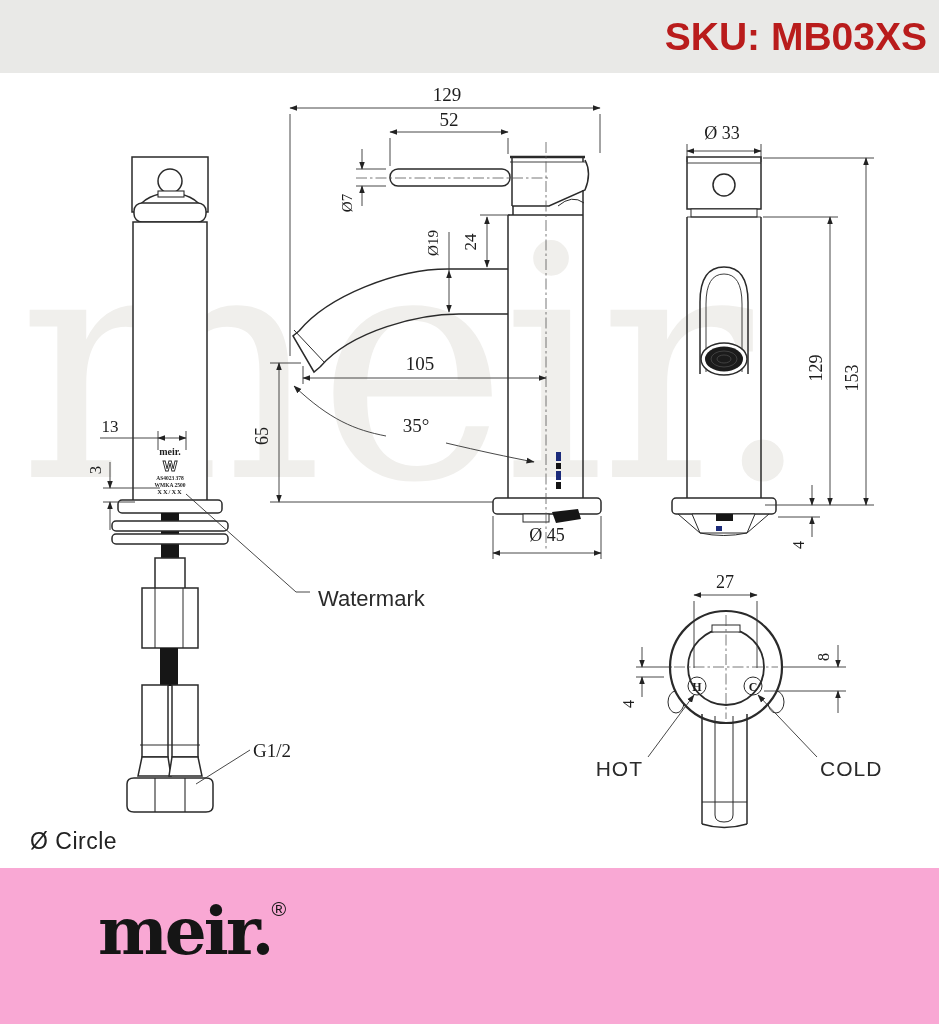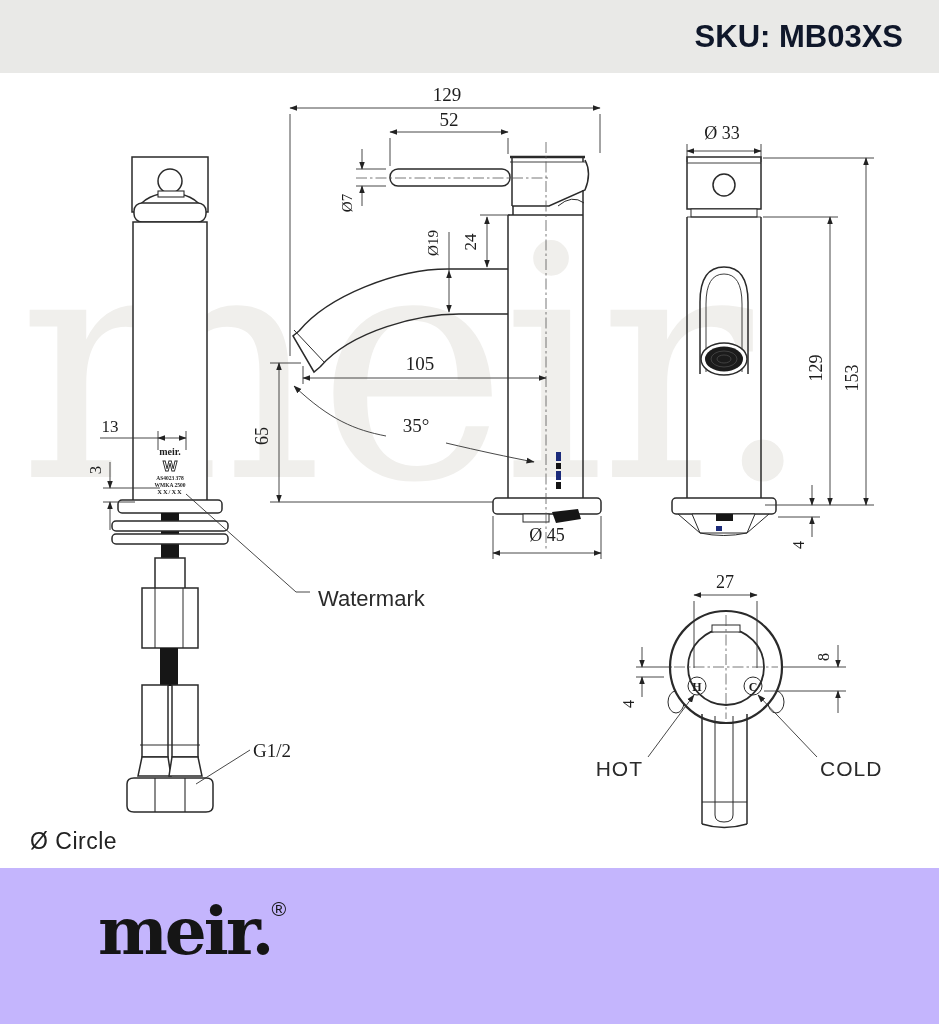--- a/index.html
+++ b/index.html
@@ -4,21 +4,21 @@
 <style>
   html,body{margin:0;padding:0;background:#fff;}
   .page{position:relative;width:939px;height:1024px;background:#fff;overflow:hidden;
         font-family:"Liberation Sans",sans-serif;}
   .wm-bg{position:absolute;left:18px;top:205px;z-index:0;
          font-family:"DejaVu Serif",serif;font-size:322px;line-height:1;
          letter-spacing:-6px;user-select:none;white-space:nowrap;}
   svg.drawing{position:absolute;left:0;top:0;z-index:1;}
   .band{position:absolute;left:0;width:939px;z-index:2;}
   .band.header{top:0;height:73px;}
-  .sku{position:absolute;right:36px;top:0;line-height:73px;font-size:31px;font-weight:bold;color:#0f172a;}
+  .sku{position:absolute;right:12px;top:0;line-height:73px;font-size:39px;font-weight:bold;color:#b91c1c;}
   .band.footer{top:868px;height:156px;}
   .f-logo{position:absolute;left:98px;top:30px;font-family:"DejaVu Serif",serif;
           font-size:66px;font-weight:bold;letter-spacing:-3px;color:#151515;line-height:1;}
   .f-logo sup{font-size:20px;vertical-align:38px;letter-spacing:0;font-family:"Liberation Sans",sans-serif;font-weight:normal;}
   .f-text{position:absolute;left:345px;top:42px;font-size:16.5px;color:#3d3d3d;line-height:1.55;}
   .legend{position:absolute;left:30px;top:828px;z-index:2;font-size:23px;color:#222;letter-spacing:0.5px;}
   
   .dim{font-family:"Liberation Serif",serif;fill:#1d1d1d;}
   .lbl{font-family:"Liberation Sans",sans-serif;fill:#2a2a2a;}
 </style>
@@ -243,19 +243,19 @@
     <text class="lbl" x="643" y="776" font-size="21" text-anchor="end" letter-spacing="1">HOT</text>
     <text class="lbl" x="820" y="776" font-size="21" letter-spacing="1">COLD</text>
   </svg>
 
   <div class="band header" style="background:#e9e9e7;">
     <div class="sku">SKU: MB03XS</div>
   </div>
 
   <div class="legend">Ø Circle</div>
 
-  <div class="band footer" style="background:#c4b5fd;text-align:right;">
+  <div class="band footer" style="background:#f9a8d4;text-align:right;">
     <div class="f-logo">
       <span>meir.</span><sup>®</sup>
     </div>
   </div>
 
 </div>
 
 </body></html>

